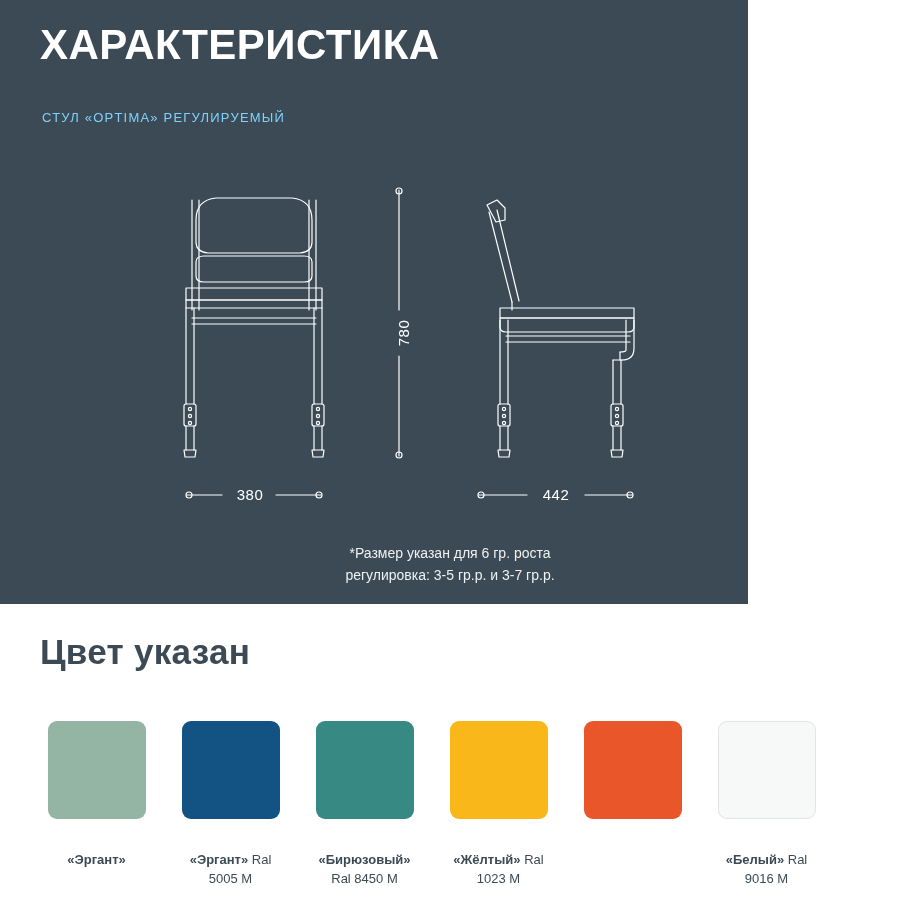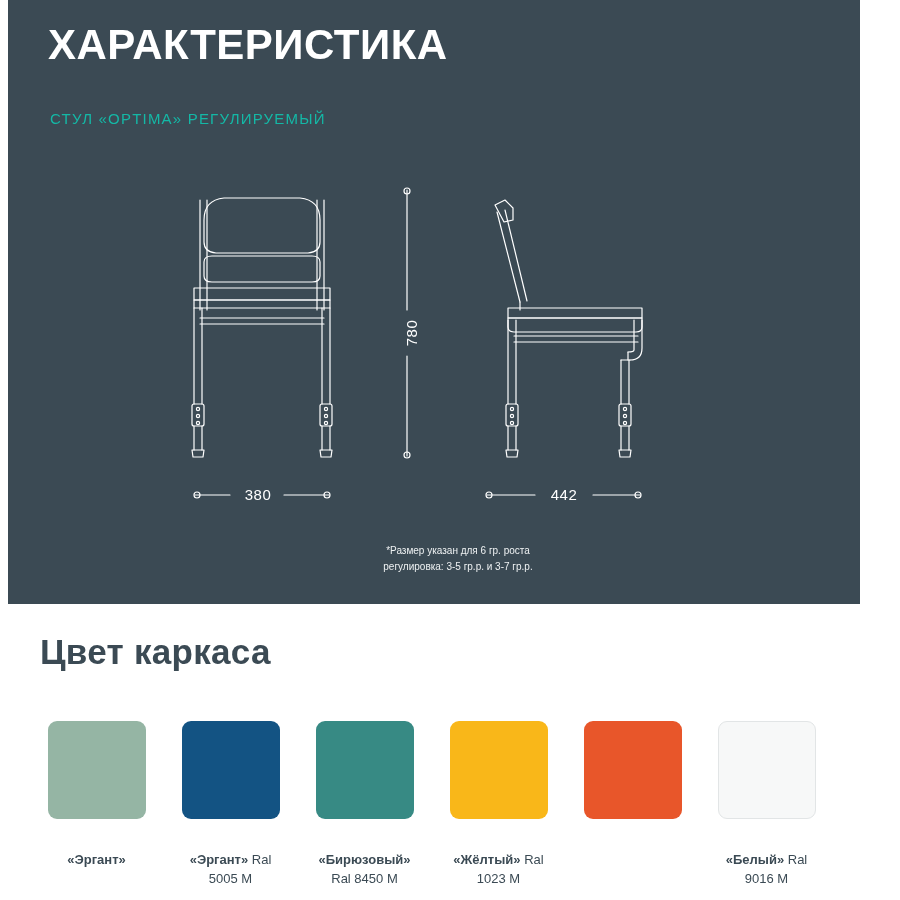--- a/index.html
+++ b/index.html
@@ -15,46 +15,46 @@
   }
   .page {
     position: relative;
     width: 900px;
     height: 900px;
   }
 
   
   .spec-panel {
     position: absolute;
-    left: 8px;
+    left: 0;
     top: 0;
-    width: 852px;
+    width: 748px;
     height: 604px;
     background: #3b4a54;
     color: #ffffff;
     box-sizing: border-box;
   }
   .spec-title {
     position: absolute;
     left: 40px;
     top: 22px;
     font-size: 42px;
     font-weight: bold;
     letter-spacing: 0.5px;
     color: #ffffff;
     margin: 0;
     line-height: 1.1;
   }
   .spec-subtitle {
     position: absolute;
     left: 42px;
     top: 110px;
-    font-size: 15px;
+    font-size: 13px;
     letter-spacing: 1.2px;
-    color: #14b8a6;
+    color: #7dd3fc;
     margin: 0;
   }
 
   
   .drawing {
     position: absolute;
     left: 0;
     top: 160px;
     width: 900px;
     height: 360px;
@@ -69,21 +69,21 @@
     font-size: 15px;
     letter-spacing: 0.5px;
   }
 
   .note {
     position: absolute;
     left: 0;
     top: 543px;
     width: 900px;
     text-align: center;
-    font-size: 10px;
+    font-size: 14px;
     line-height: 1.55;
     color: #eef1f2;
   }
 
   
   .color-panel {
     position: absolute;
     left: 0;
     top: 604px;
     width: 900px;
@@ -253,21 +253,21 @@
       </svg>
     </div>
 
     <div class="note">
       <div>*Размер указан для 6 гр. роста</div>
       <div>регулировка: 3-5 гр.р. и 3-7 гр.р.</div>
     </div>
   </section>
 
   <section class="color-panel">
-    <h2 class="color-title">Цвет каркаса</h2>
+    <h2 class="color-title">Цвет указан</h2>
 
     <div class="swatches">
 
       <div class="swatch-cell">
         <div class="swatch-chip" id="chip-0" style="background: rgb(149, 181, 164);"></div>
         <div class="swatch-caption">
           <span class="nm">«Эргант»</span>
           <span class="code"></span>
         </div>
       </div>

